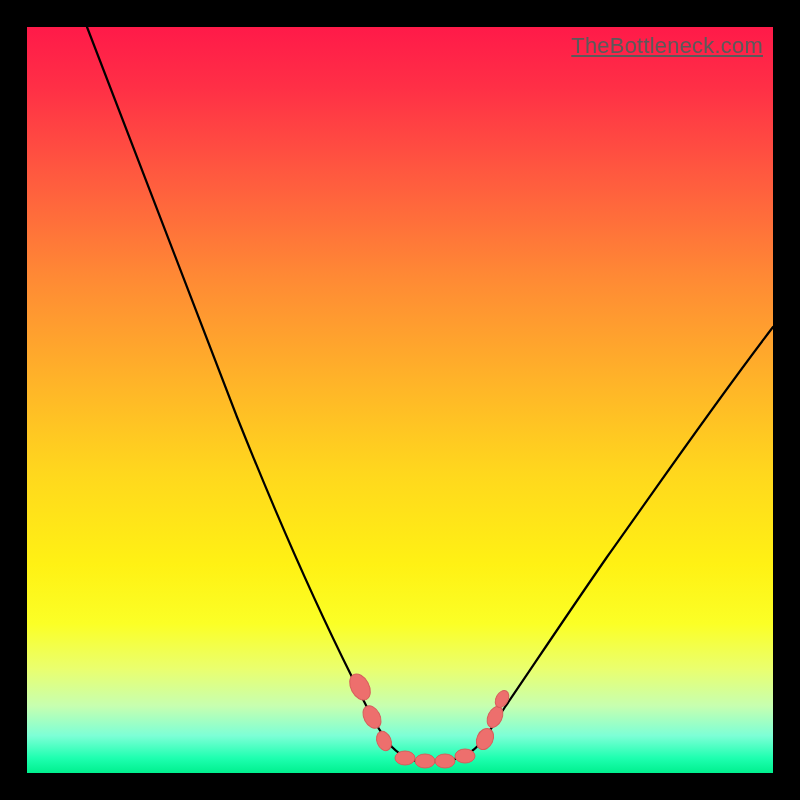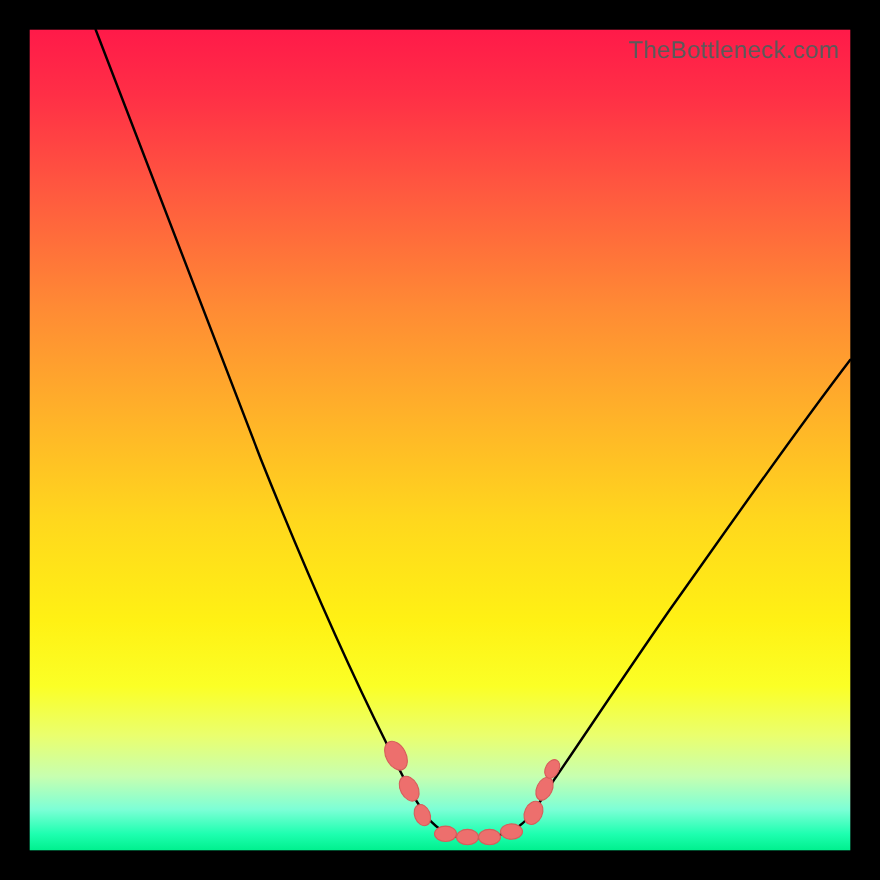--- a/index.html
+++ b/index.html
@@ -45,20 +45,21 @@
   }
   .watermark {
     position: absolute;
     top: 6px;
     right: 10px;
     color: #5a5a5a;
     font-size: 22px;
     font-weight: 500;
     letter-spacing: 0.2px;
     user-select: none;
+    text-decoration: underline;
   }
   svg.curve {
     position: absolute;
     left: 0;
     top: 0;
     width: 746px;
     height: 746px;
     overflow: visible;
   }
   .curve path {

